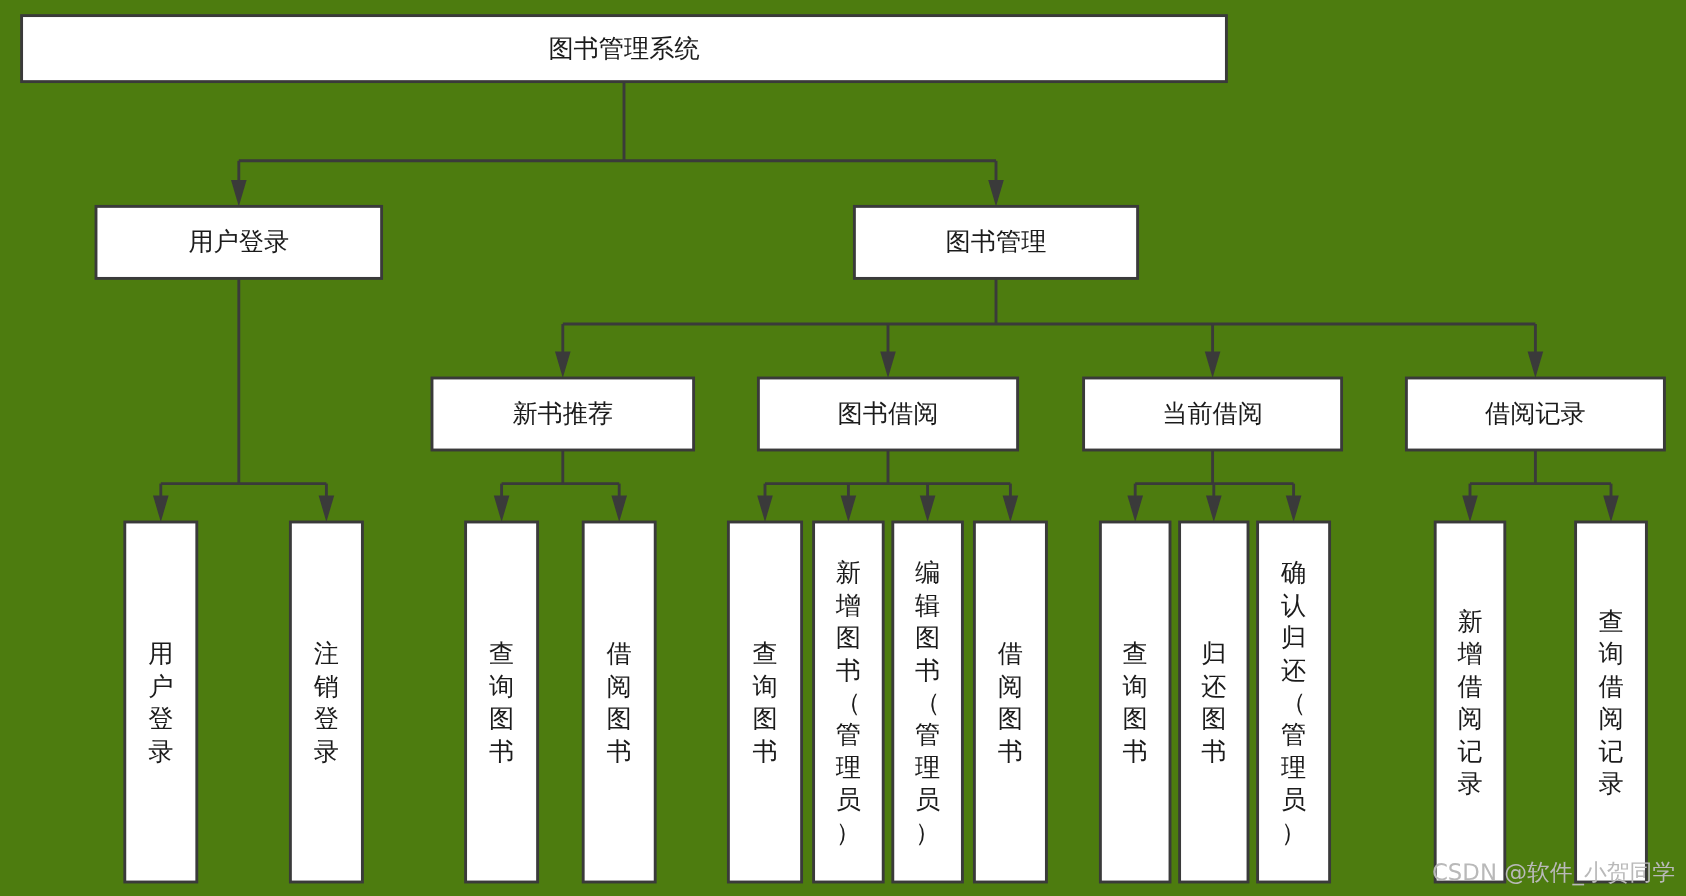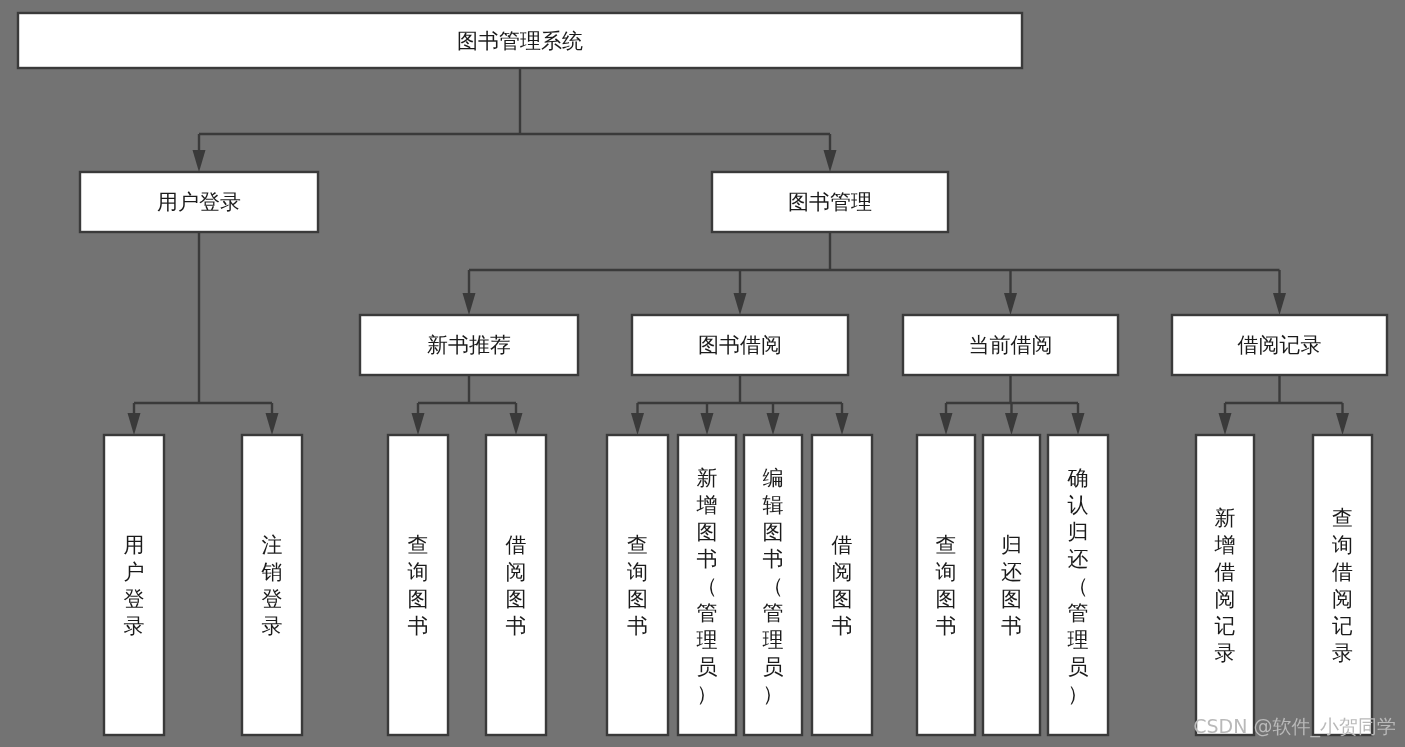--- a/index.html
+++ b/index.html
@@ -12,21 +12,21 @@
     width: 1405px;
     height: 747px;
     font-family: "DejaVu Sans", "Liberation Sans", sans-serif;
     overflow: hidden;
     position: relative;
   }
   #diagram-root {
     position: relative;
     width: 1405px;
     height: 747px;
-    background: #737373;
+    background: #4d7c0f;
   }
   svg.diagram-canvas {
     position: absolute;
     left: 0;
     top: 0;
     width: 1405px;
     height: 747px;
     display: block;
   }
   .node-box {

